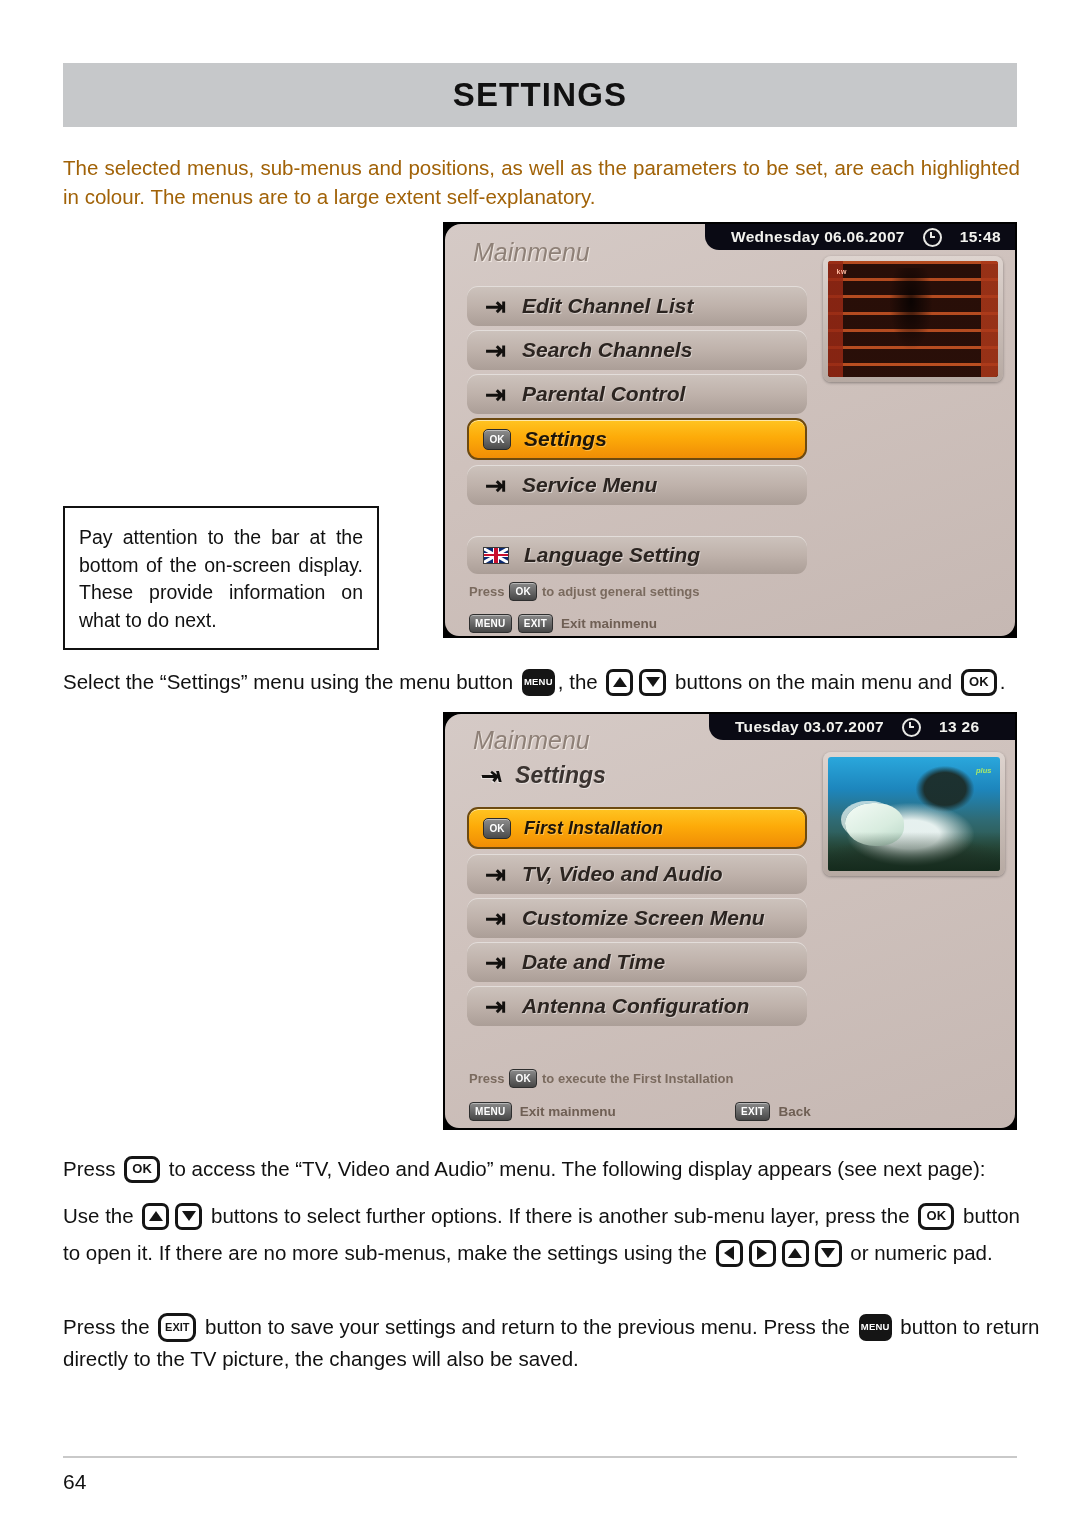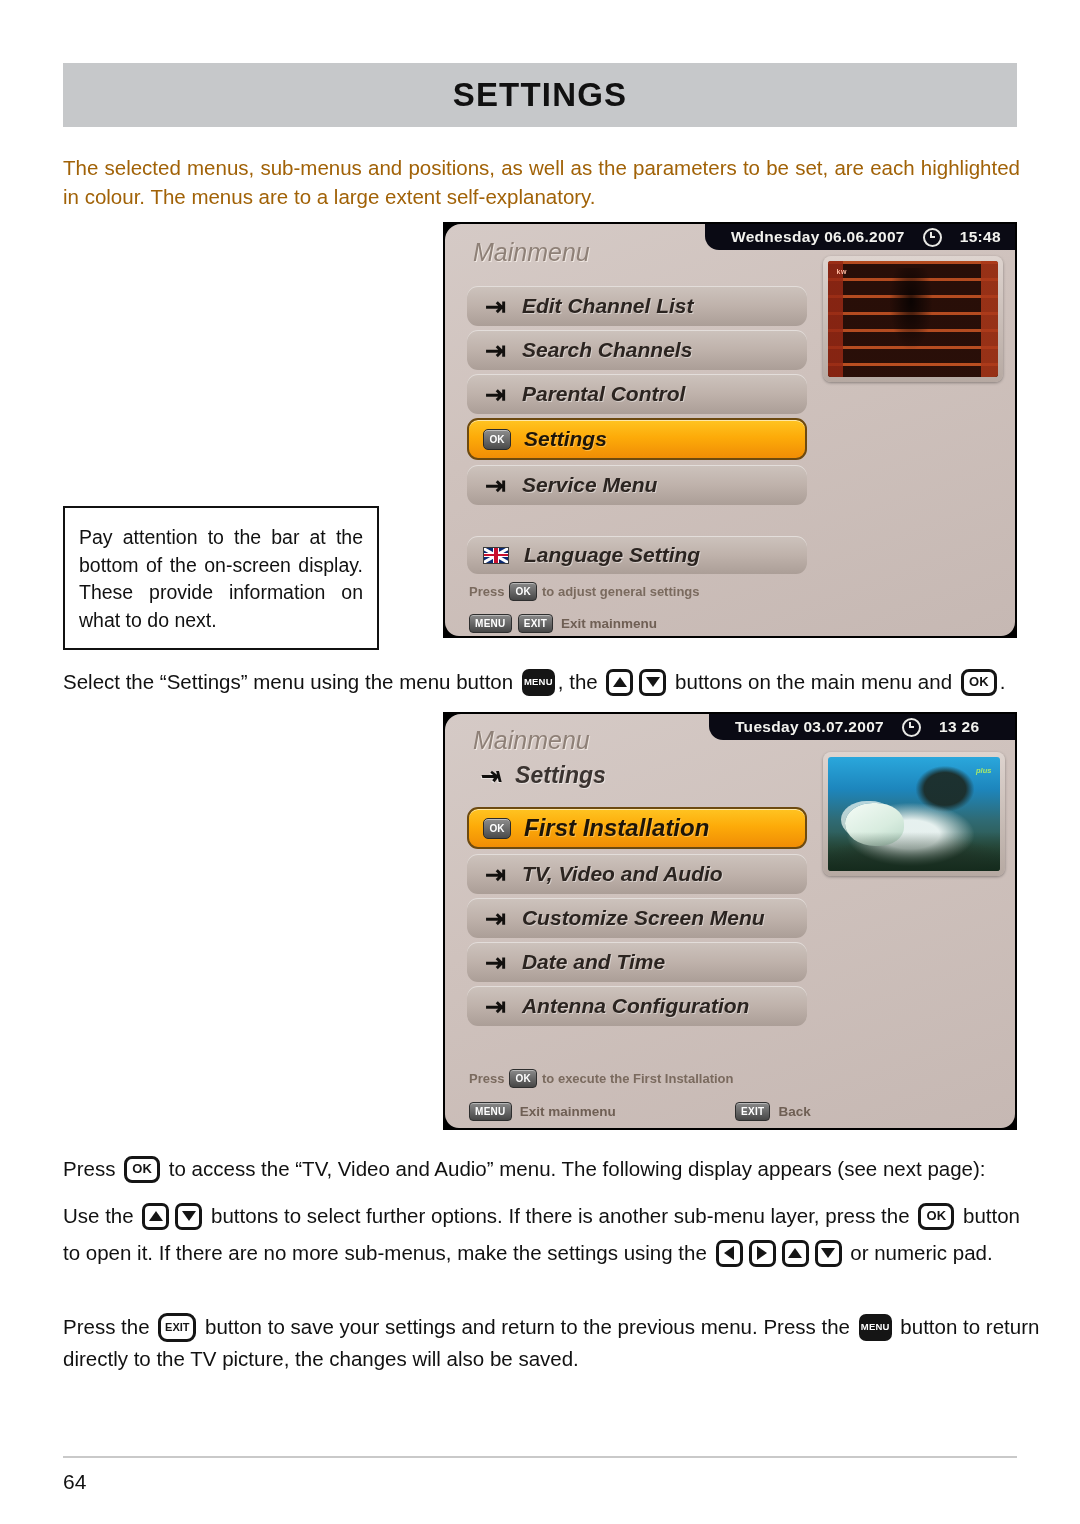--- a/index.html
+++ b/index.html
@@ -516,21 +516,21 @@
 
     <div class="osd-pip" style="left:378px; top:38px; width:182px; height:124px;">
       <div class="pip-inner">
         <div class="scene-reef"></div>
         <div class="pip-logo-green">plus</div>
       </div>
     </div>
 
     <div class="osd-item selected" style="left:22px; top:93px; width:340px; height:42px; padding-left:14px;">
       <span class="osd-ok" style="width:26px; height:19px; font-size:10px;">OK</span>
-      <span class="osd-item-label" style="font-size:24px; margin-left:13px;">First Installation</span>
+      <span class="osd-item-label" style="font-size:18px; margin-left:13px;">First Installation</span>
     </div>
 
     <div class="osd-item normal" style="left:22px; top:140px; width:340px; height:40px; padding-left:18px;">
       <span class="glyph-loop">⇤</span>
       <span class="osd-item-label" style="font-size:21px; margin-left:16px;">TV, Video and Audio</span>
     </div>
 
     <div class="osd-item normal" style="left:22px; top:184px; width:340px; height:40px; padding-left:18px;">
       <span class="glyph-loop">⇤</span>
       <span class="osd-item-label" style="font-size:21px; margin-left:16px;">Customize Screen Menu</span>

